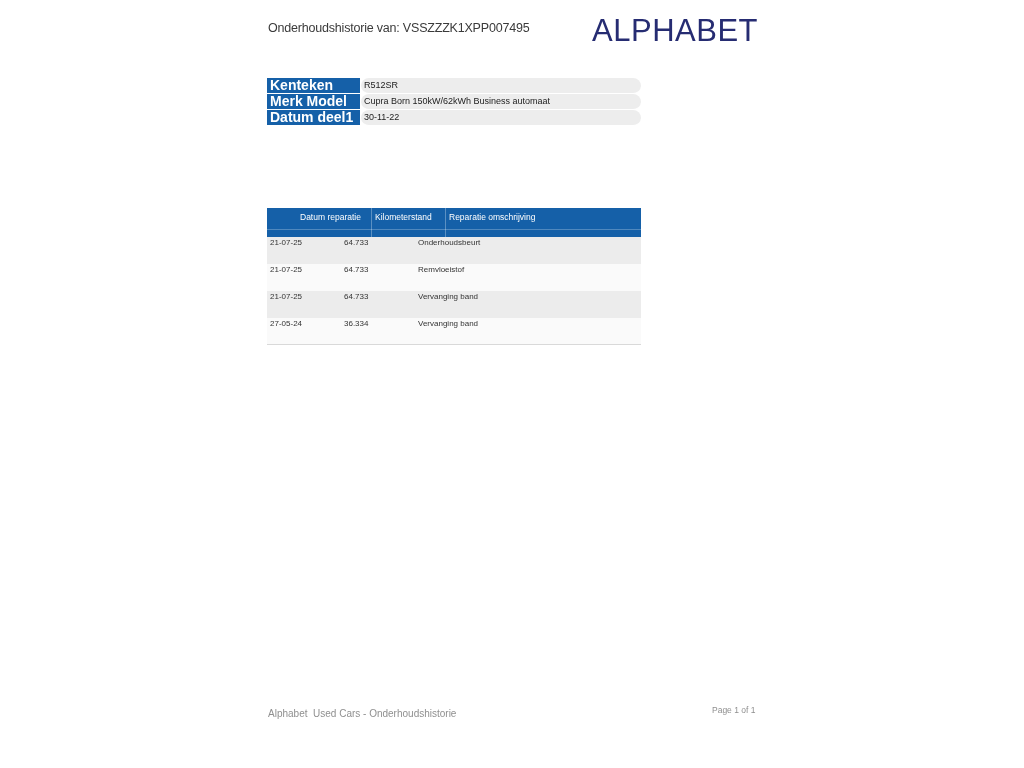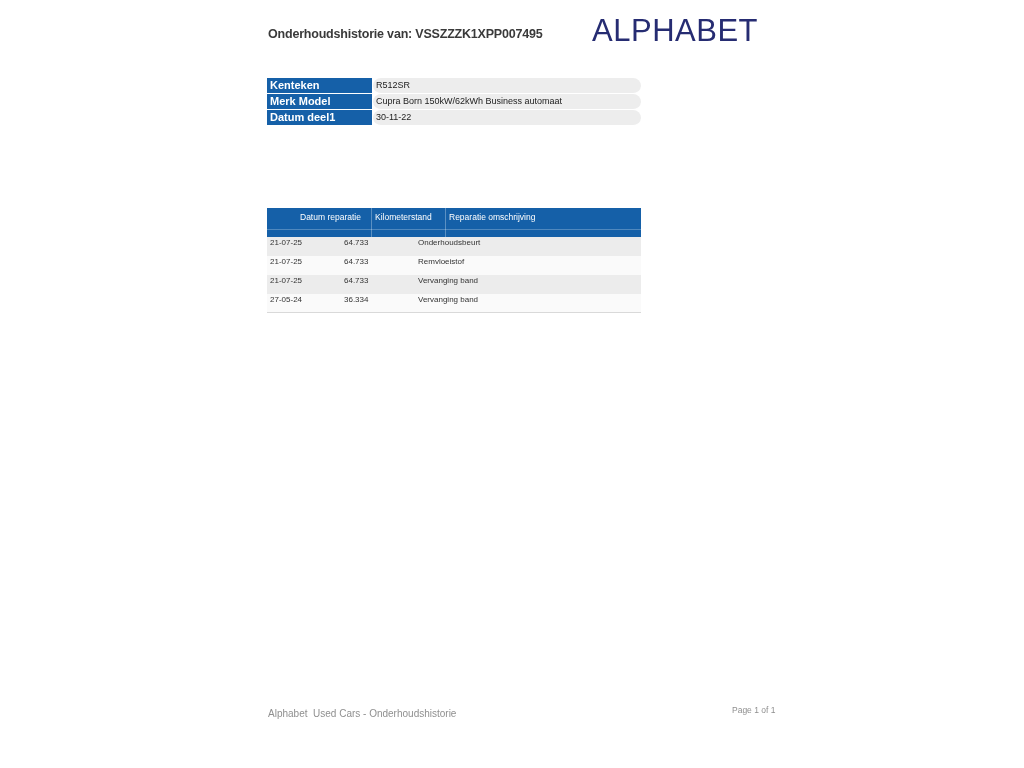--- a/index.html
+++ b/index.html
@@ -9,38 +9,38 @@
     --row-light:#fafafa;
     --value-gray:#ededed;
     --text-dark:#333333;
     --footer-gray:#8f8f8f;
   }
   *{margin:0;padding:0;box-sizing:border-box;}
   html,body{width:1024px;height:768px;background:#ffffff;overflow:hidden;}
   body{font-family:"Liberation Sans", sans-serif;position:relative;}
 
   .page-title{
-    position:absolute;left:268px;top:27px;
-    font-size:12.5px;font-weight:bold;color:#3a3a3a;letter-spacing:-0.2px;
+    position:absolute;left:268px;top:21px;
+    font-size:12.5px;font-weight:normal;color:#3a3a3a;letter-spacing:-0.2px;
   }
   .logo{
     position:absolute;left:590px;top:13px;width:168px;height:36px;
     font-size:31px;font-weight:normal;color:var(--logo-navy);
     letter-spacing:0.5px;line-height:36px;text-align:right;
     transform:scaleY(1.02);
   }
 
   
   .t1{
     position:absolute;left:267px;top:78px;width:374px;
   }
   .t1-row{display:flex;height:16px;}
   .t1-label{
-    width:106px;background:var(--blue);color:#ffffff;
-    font-weight:bold;font-size:11px;line-height:15px;
+    width:94px;background:var(--blue);color:#ffffff;
+    font-weight:bold;font-size:14px;line-height:15px;
     padding-left:3px;border-bottom:1px solid #ffffff;border-right:1px solid #ffffff;
   }
   .t1-value{
     flex:1;background:var(--value-gray);color:#222222;
     font-size:9px;line-height:15px;padding-left:3px;
     border-bottom:1px solid #ffffff;
     border-radius:8px;
   }
 
   
@@ -51,37 +51,37 @@
     background:var(--blue);height:29px;display:flex;position:relative;padding-left:30px;
   }
   .t2-header::after{
     content:"";position:absolute;left:0;right:0;bottom:7px;height:1px;
     background:rgba(255,255,255,0.25);
   }
   .t2-hcell{
     color:#ffffff;font-size:8.5px;padding:4px 0 0 3px;
   }
   .t2-hcell + .t2-hcell{border-left:1px solid rgba(255,255,255,0.3);}
-  .t2-row{display:flex;height:19px;}
+  .t2-row{display:flex;height:27px;}
   .t2-row.odd{background:var(--row-gray);}
   .t2-row.even{background:var(--row-light);}
   .t2-row.last{border-bottom:1px solid #d9d9d9;}
   .t2-cell{
     font-size:8px;line-height:11.5px;color:var(--text-dark);padding-left:3px;
   }
   .col-date{width:74px;}
   .col-km{width:74px;}
   .col-desc{flex:1;}
 
   .footer-left{
     position:absolute;left:268px;top:708px;
     font-size:10px;color:var(--footer-gray);white-space:pre;
   }
   .footer-right{
-    position:absolute;left:732px;top:705px;
+    position:absolute;left:712px;top:705px;
     font-size:8.5px;color:var(--footer-gray);
   }
 </style>
 </head>
 <body>
 
 <div class="page-title">Onderhoudshistorie van: VSSZZZK1XPP007495</div>
 <div class="logo">ALPHABET</div>
 
 <div class="t1">

